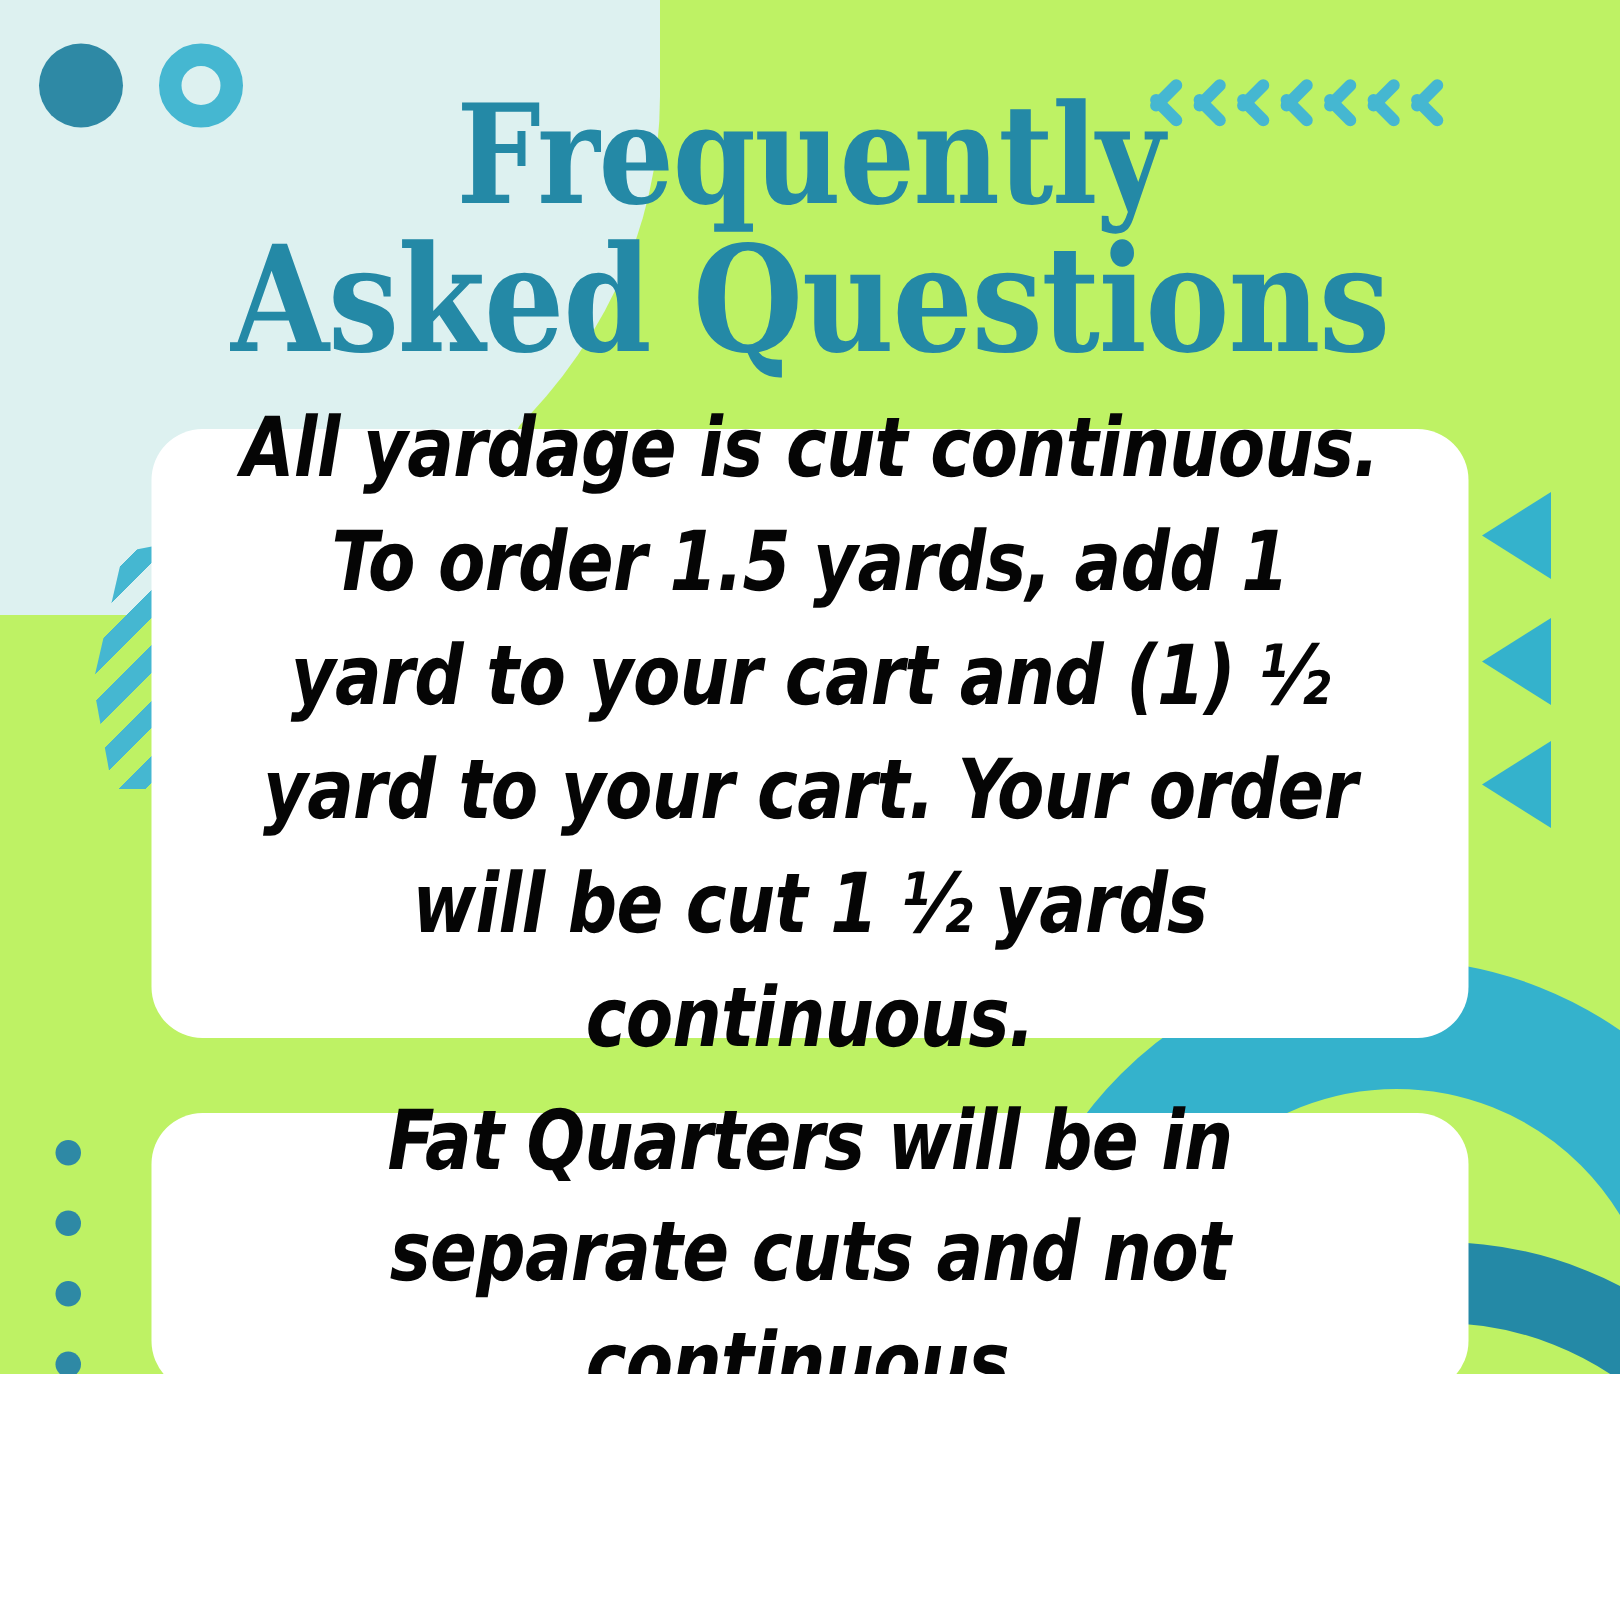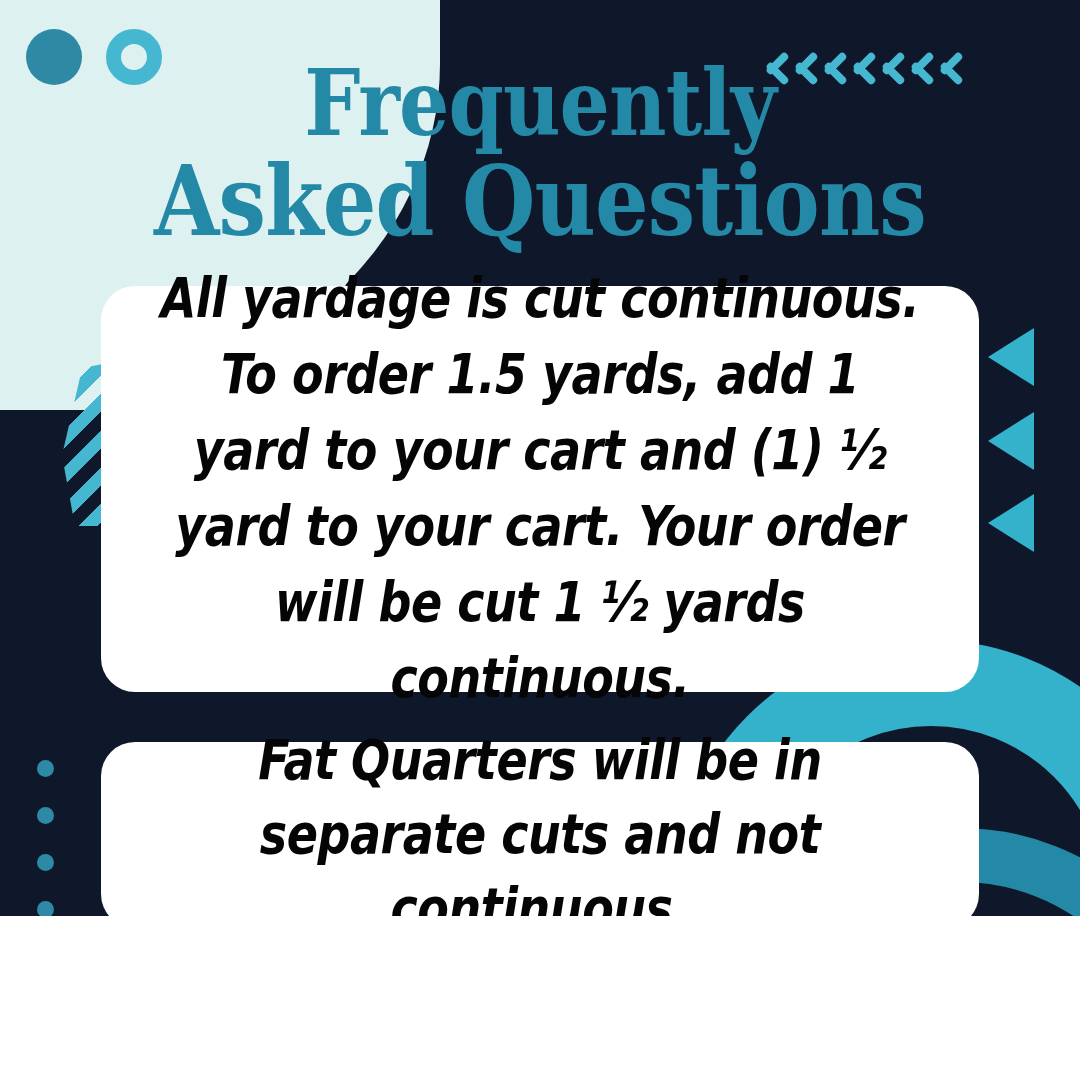--- a/index.html
+++ b/index.html
@@ -5,21 +5,21 @@
   html, body {
     margin: 0;
     padding: 0;
     background: #ffffff;
   }
   #canvas {
     position: relative;
     width: 1080px;
     height: 916px;
     overflow: hidden;
-    background: #0f172a;
+    background: #bef264;
     font-family: "Liberation Sans", sans-serif;
   }
 
   
   .mint-blob {
     position: absolute;
     left: -260px;
     top: -300px;
     width: 700px;
     height: 700px;

